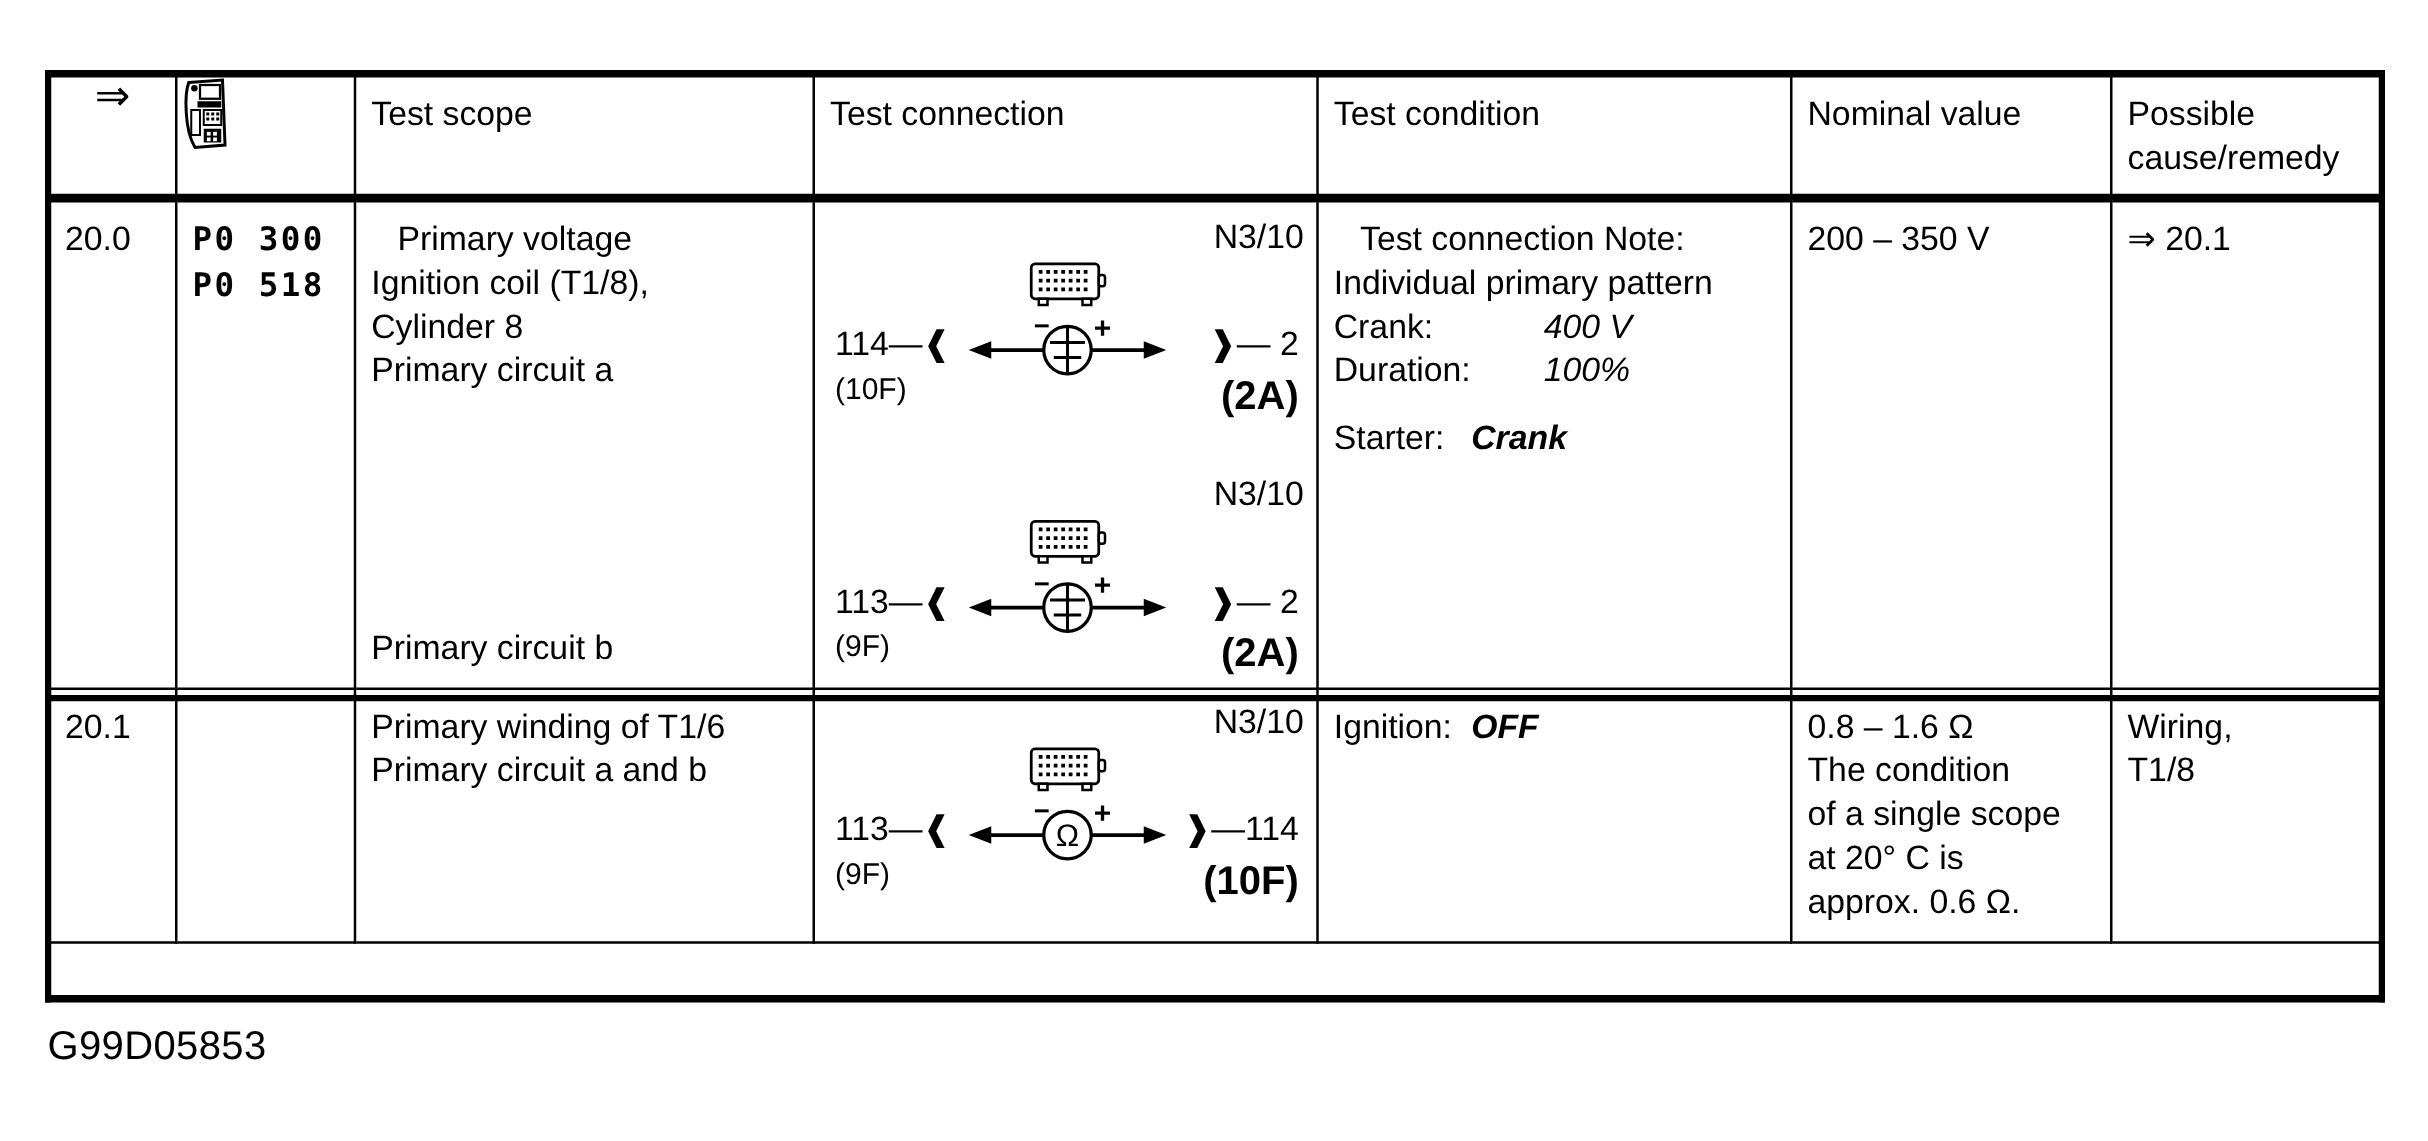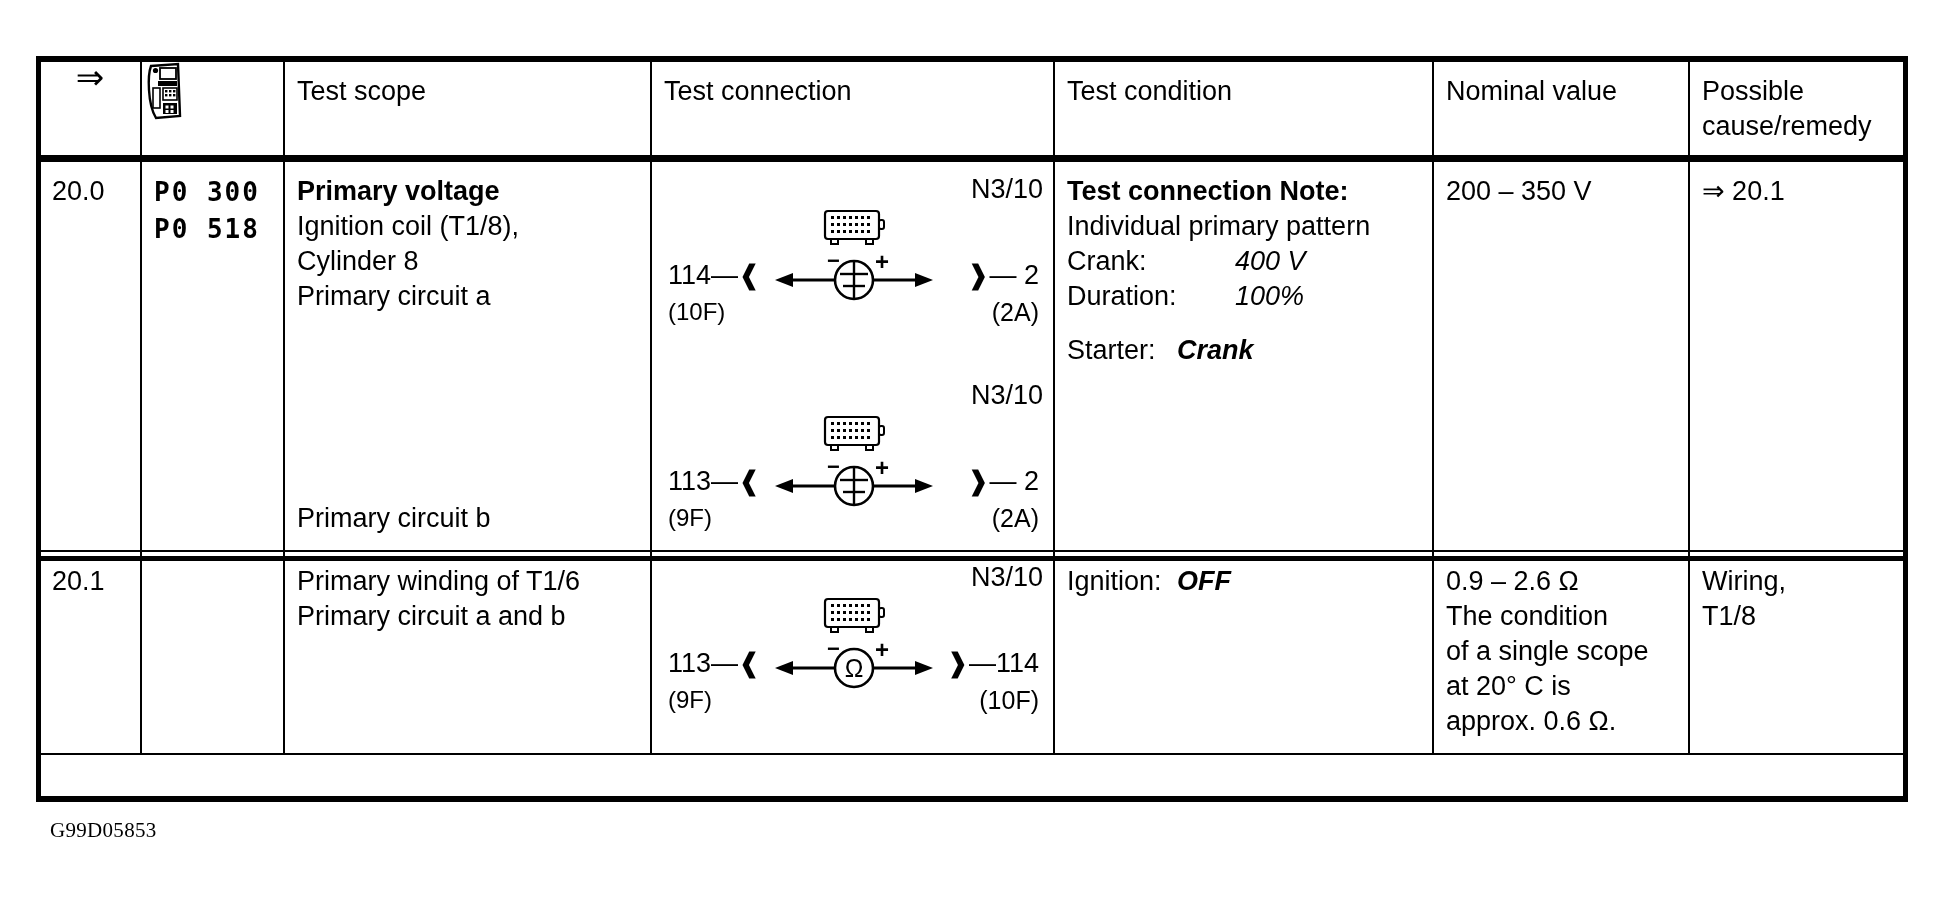--- a/index.html
+++ b/index.html
@@ -57,21 +57,21 @@
   col.c-conn   { width: 403px; }
   col.c-cond   { width: 379px; }
   col.c-nom    { width: 256px; }
   col.c-cause  { width: 218px; }
 
   .cellpad { padding: 12px 10px 14px 12px; }
   .cellpad-hdr { padding: 14px 10px 16px 12px; }
 
   .hdr-cell { height: 78px; }
 
-  .bold { font-weight: bold; }
+  .bold { font-weight: normal; margin-left: 21px; }
 
   .lcd {
     font-family: "DejaVu Sans Mono", monospace;
     font-size: 26px;
     letter-spacing: 2px;
     font-weight: bold;
     white-space: pre;
     line-height: 1.42;
   }
 
@@ -138,37 +138,37 @@
   .dg-left-sub {
     position: absolute;
     top: 124px;
     left: 4px;
     font-size: 24px;
   }
   .dg-right-sub {
     position: absolute;
     top: 124px;
     right: 4px;
-    font-size: 25px;
+    font-size: 32px;
+    font-weight: bold;
   }
 
   
   .kv { display: flex; }
   .kv .k { width: 168px; }
   .kv .v { font-weight: bold; font-style: italic; }
   .kv .v.reg { font-weight: normal; }
   .spacer-sm { height: 18px; }
 
   .caption {
     position: absolute;
-    left: 50px;
+    left: 38px;
     top: 818px;
-    font-size: 21px;
+    font-size: 32px;
     letter-spacing: 0.3px;
-    font-family: Liberation Serif, serif;
   }
 </style>
 </head>
 <body>
 
 <div class="page">
 
   <table class="spec">
     <colgroup>
       <col class="c-step">
@@ -472,21 +472,21 @@
       <td>
         <div class="cellpad">
           <div class="kv">
             <span class="k" style="width:110px">Ignition:</span>
             <span class="v">OFF</span>
           </div>
         </div>
       </td>
       <td>
         <div class="cellpad">
-          <div class="line">0.9 – 2.6 Ω</div>
+          <div class="line">0.8 – 1.6 Ω</div>
           <div class="line">The condition</div>
           <div class="line">of a single scope</div>
           <div class="line">at 20° C is</div>
           <div class="line">approx. 0.6 Ω.</div>
         </div>
       </td>
       <td>
         <div class="cellpad">
           <div class="line">Wiring,</div>
           <div class="line">T1/8</div>

